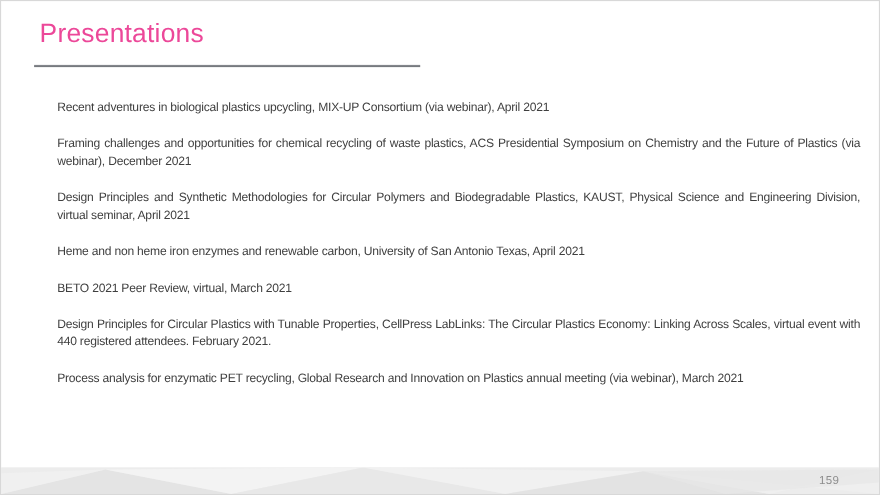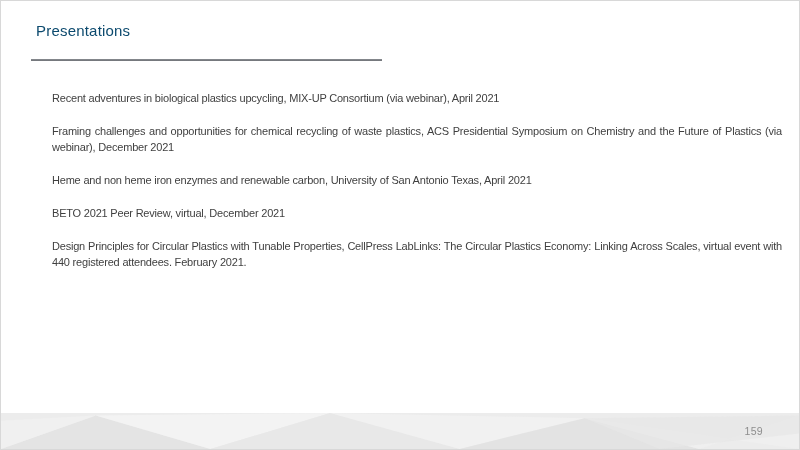--- a/index.html
+++ b/index.html
@@ -14,24 +14,24 @@
     border: 1px solid #d8d8d8;
     background: #ffffff;
     overflow: hidden;
     font-family: "Liberation Sans", sans-serif;
   }
   .header {
     padding-top: 17px;
   }
   .slide-title {
     margin: 0 0 0 35px;
-    font-size: 15px;
+    font-size: 24px;
     font-weight: 400;
     letter-spacing: 0.2px;
-    color: #0c4a6e;
+    color: #ec4899;
     line-height: 26px;
   }
   .title-divider {
     margin: 15px 0 0 30px;
     width: 351px;
     height: 2px;
     background: linear-gradient(#8a8d92, #6f7277);
   }
   .content {
     padding: 29px 35px 0 35px;
@@ -44,21 +44,21 @@
     line-height: 16px;
     letter-spacing: -0.2px;
     color: #3f3f3f;
     text-align: justify;
   }
   .footer {
     position: absolute;
     left: 0;
     bottom: 0;
     width: 100%;
-    height: 36px;
+    height: 24px;
     background: #ececec;
   }
   .footer-pattern {
     position: absolute;
     left: 0;
     top: 0;
     width: 100%;
     height: 100%;
     display: block;
   }
@@ -78,23 +78,25 @@
 <div class="slide">
 
   <div class="header">
     <h1 class="slide-title">Presentations</h1>
     <div class="title-divider"></div>
   </div>
 
   <div class="content">
     <p class="entry">Recent adventures in biological plastics upcycling, MIX-UP Consortium (via webinar), April 2021</p>
     <p class="entry">Framing challenges and opportunities for chemical recycling of waste plastics, ACS Presidential Symposium on Chemistry and the Future of Plastics (via webinar), December 2021</p>
+    <p class="entry">Design Principles and Synthetic Methodologies for Circular Polymers and Biodegradable Plastics, KAUST, Physical Science and Engineering Division, virtual seminar, April 2021</p>
     <p class="entry">Heme and non heme iron enzymes and renewable carbon, University of San Antonio Texas, April 2021</p>
-    <p class="entry">BETO 2021 Peer Review, virtual, December 2021</p>
+    <p class="entry">BETO 2021 Peer Review, virtual, March 2021</p>
     <p class="entry">Design Principles for Circular Plastics with Tunable Properties, CellPress LabLinks: The Circular Plastics Economy: Linking Across Scales, virtual event with 440 registered attendees. February 2021.</p>
+    <p class="entry">Process analysis for enzymatic PET recycling, Global Research and Innovation on Plastics annual meeting (via webinar), March 2021</p>
   </div>
 
   <div class="footer">
     <svg class="footer-pattern" viewBox="0 0 800 28" preserveAspectRatio="none" aria-hidden="true">
       <rect x="0" y="0" width="800" height="28" fill="#ececec"></rect>
       <polygon points="0,28 95,2 210,28" fill="#e4e4e4"></polygon>
       <polygon points="95,2 210,28 330,0" fill="#f3f3f3"></polygon>
       <polygon points="210,28 330,0 460,28" fill="#e8e8e8"></polygon>
       <polygon points="330,0 460,28 585,4" fill="#f1f1f1"></polygon>
       <polygon points="460,28 585,4 700,28" fill="#e3e3e3"></polygon>

